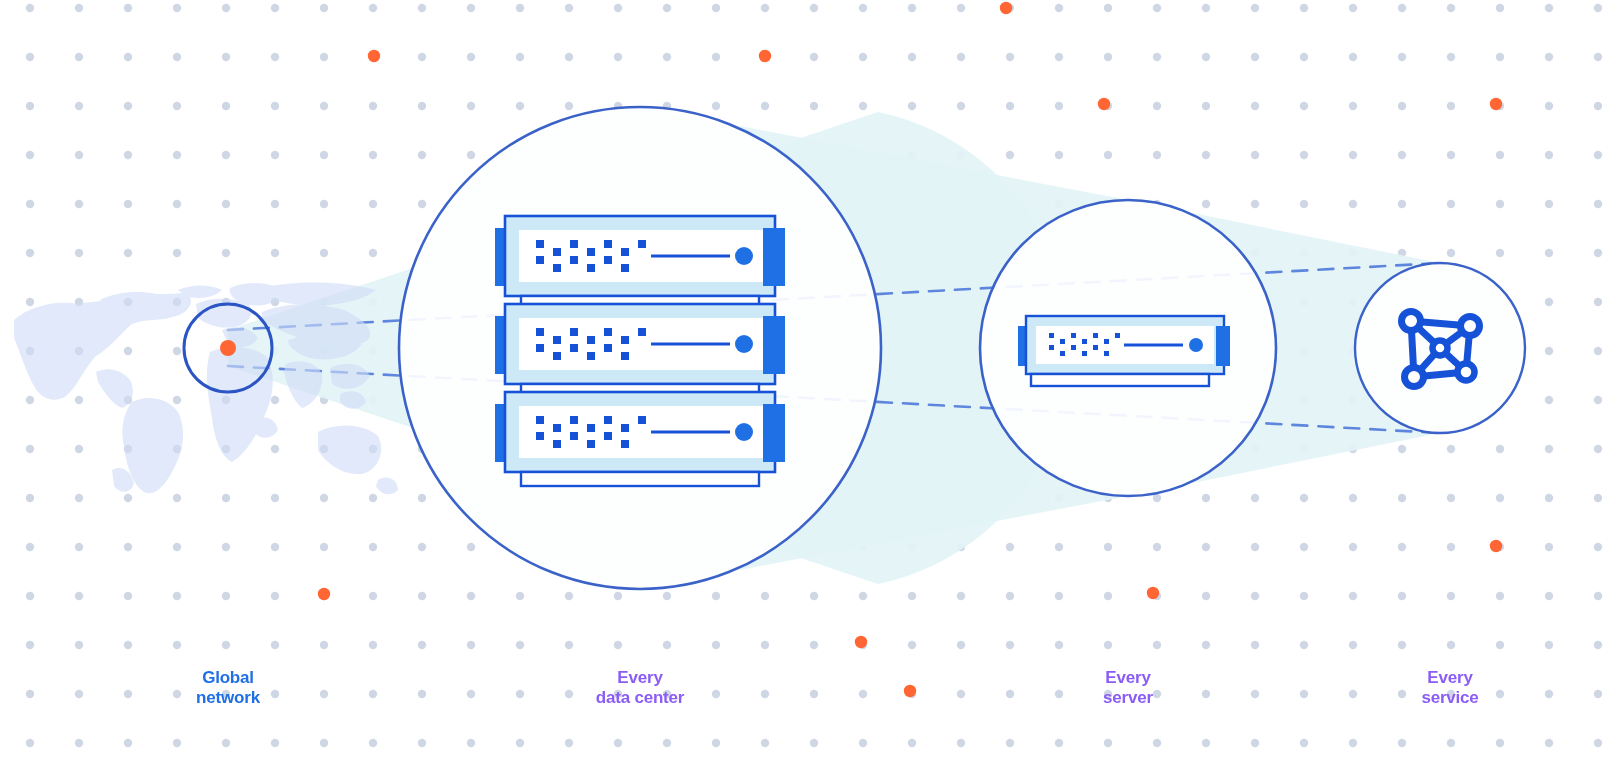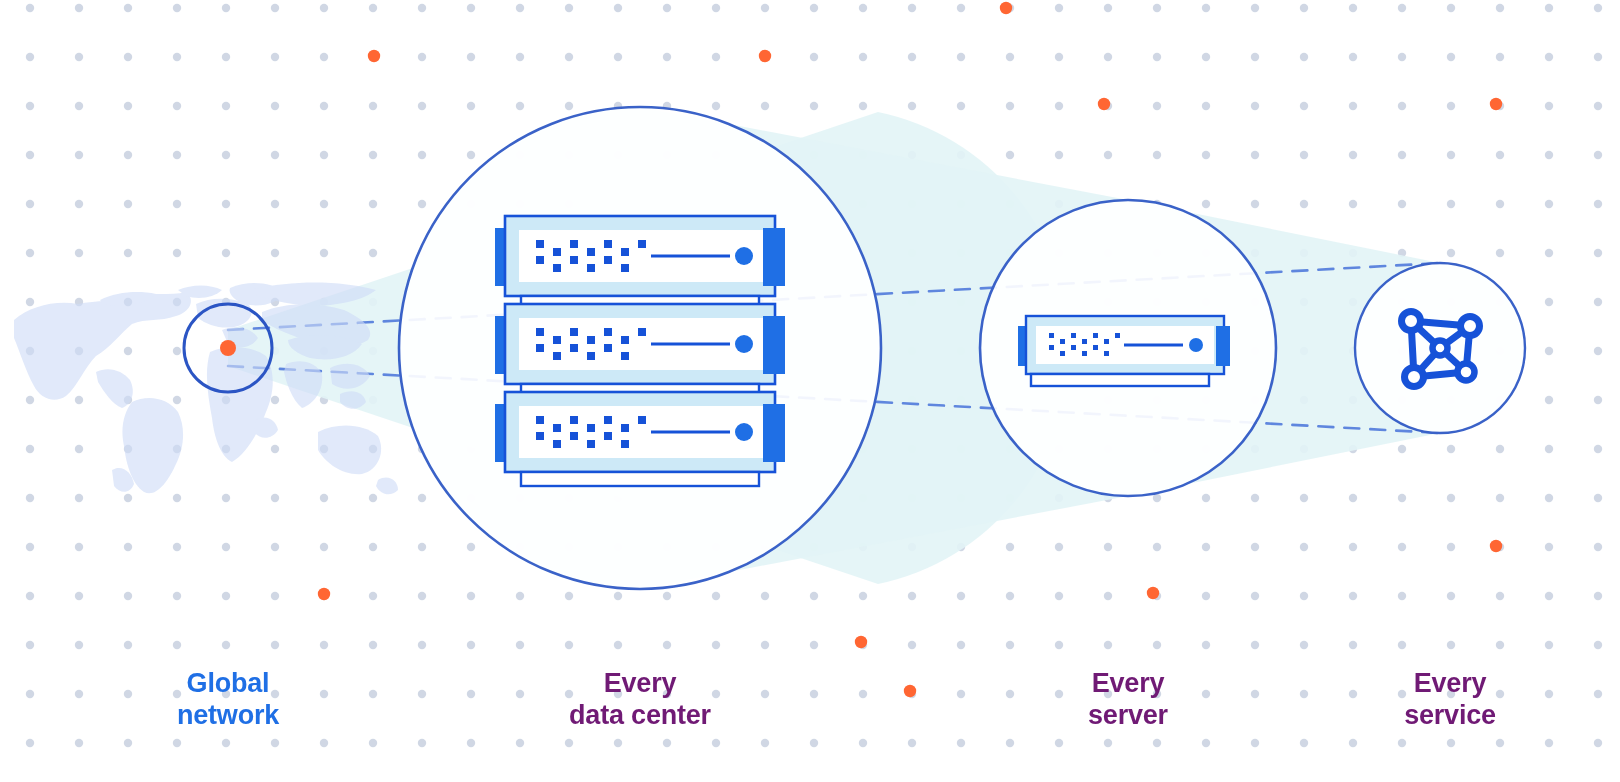--- a/index.html
+++ b/index.html
@@ -13,27 +13,27 @@
     height: 782px;
     overflow: hidden;
     background: #ffffff;
     font-family: "Liberation Sans", sans-serif;
   }
   #scene { position: absolute; inset: 0; }
   .label {
     position: absolute;
     text-align: center;
     font-family: "Liberation Sans", sans-serif;
-    font-size: 27px;
+    font-size: 17px;
     font-weight: 700;
     line-height: 1.18;
     letter-spacing: -0.2px;
     white-space: pre-line;
   }
-  .label.dark { color: #701a75; }
+  .label.dark { color: #8b5cf6; }
   .label.accent { color: #1f6fe5; }
 </style>
 </head>
 <body>
 
 <div id="stage">
 
   <svg id="scene" viewBox="0 0 1620 782" width="1620" height="782">
 
     <defs>

